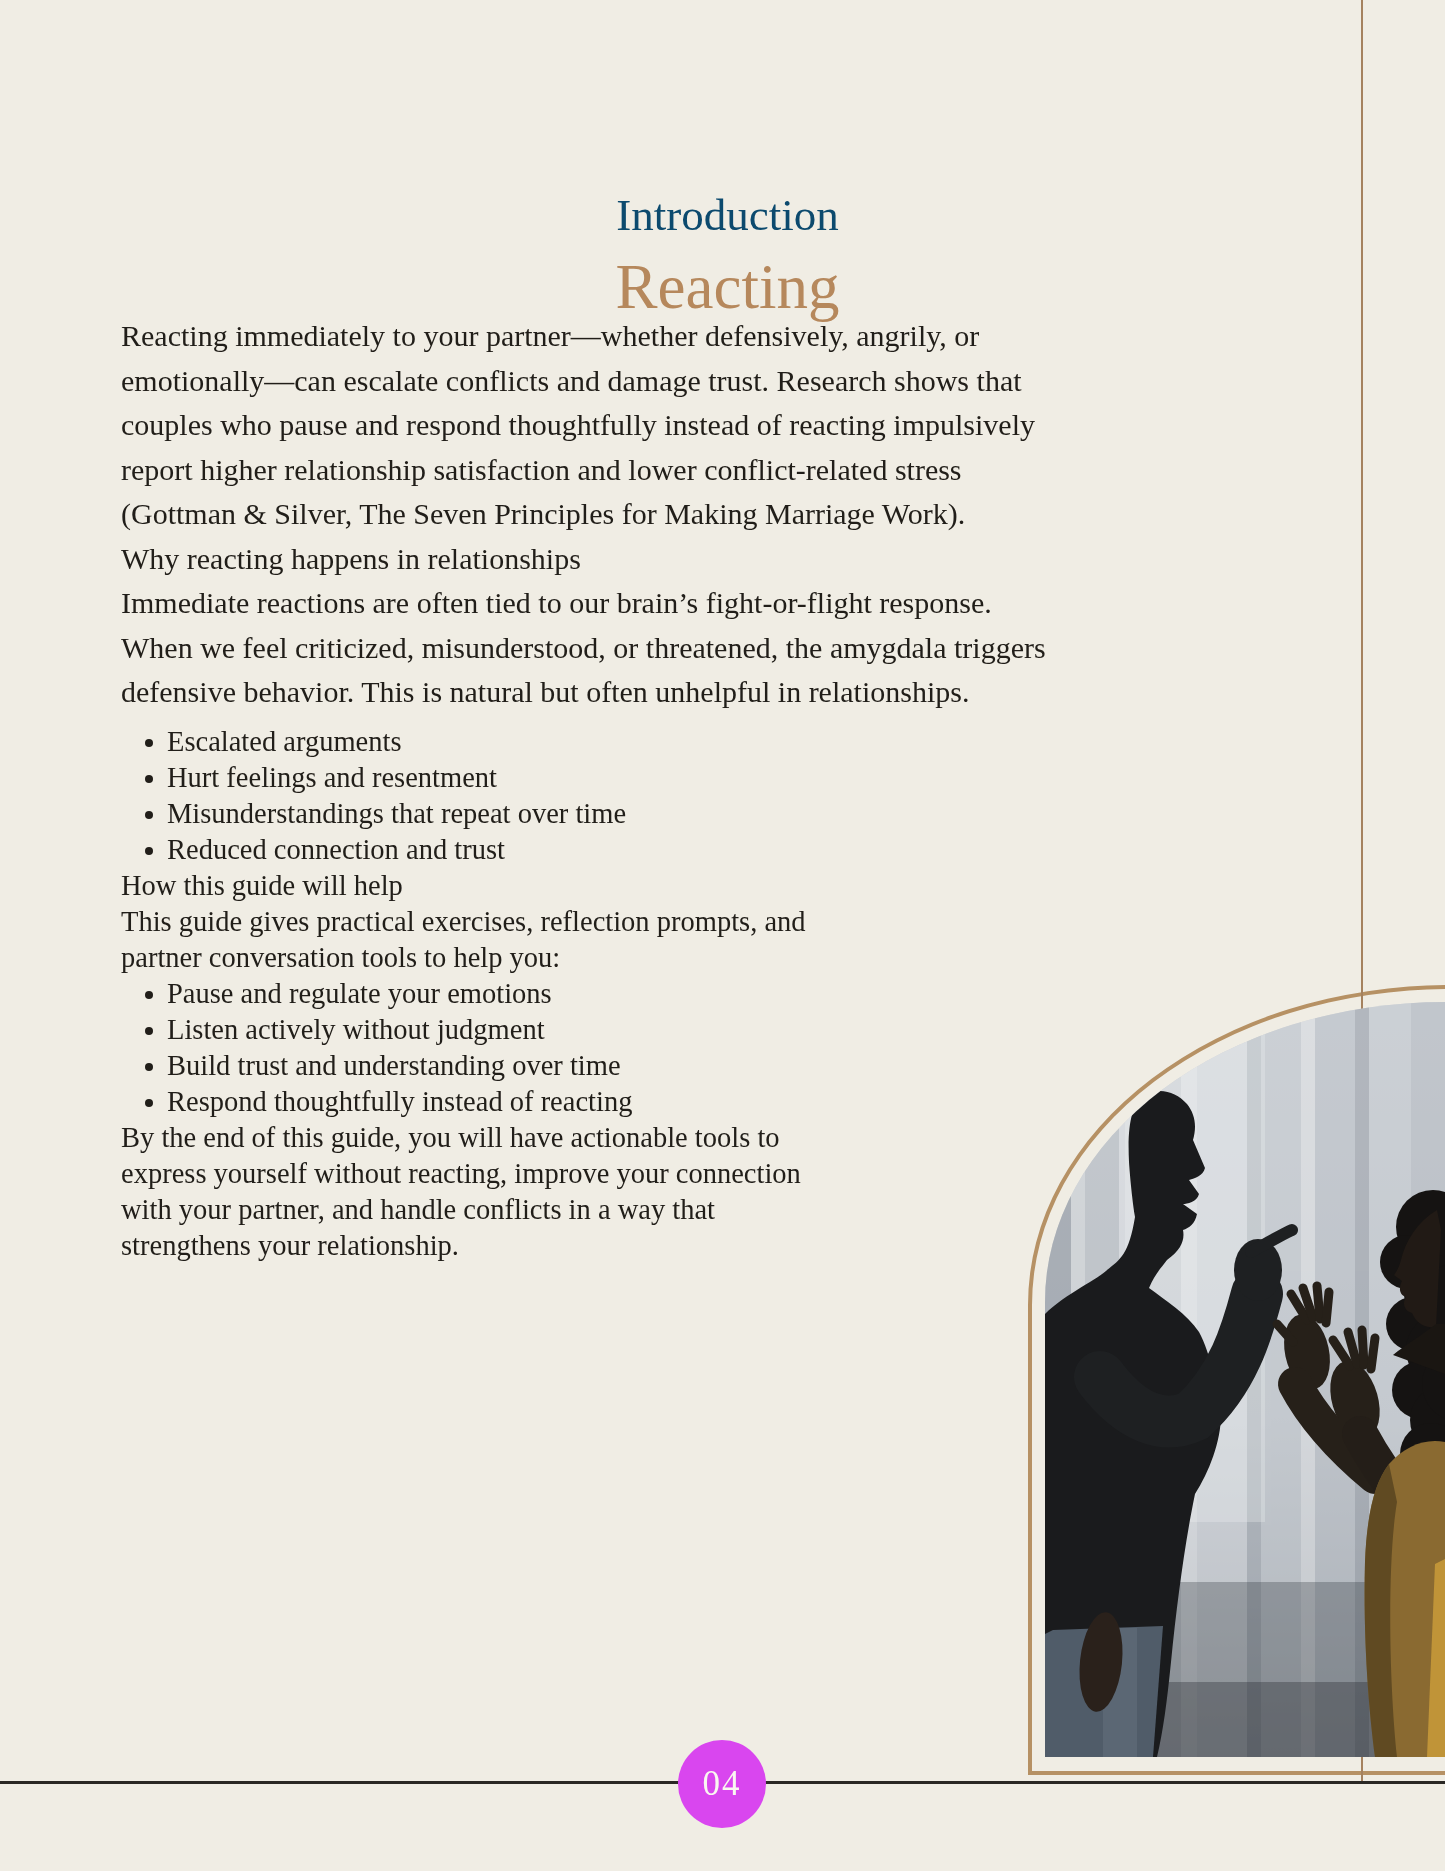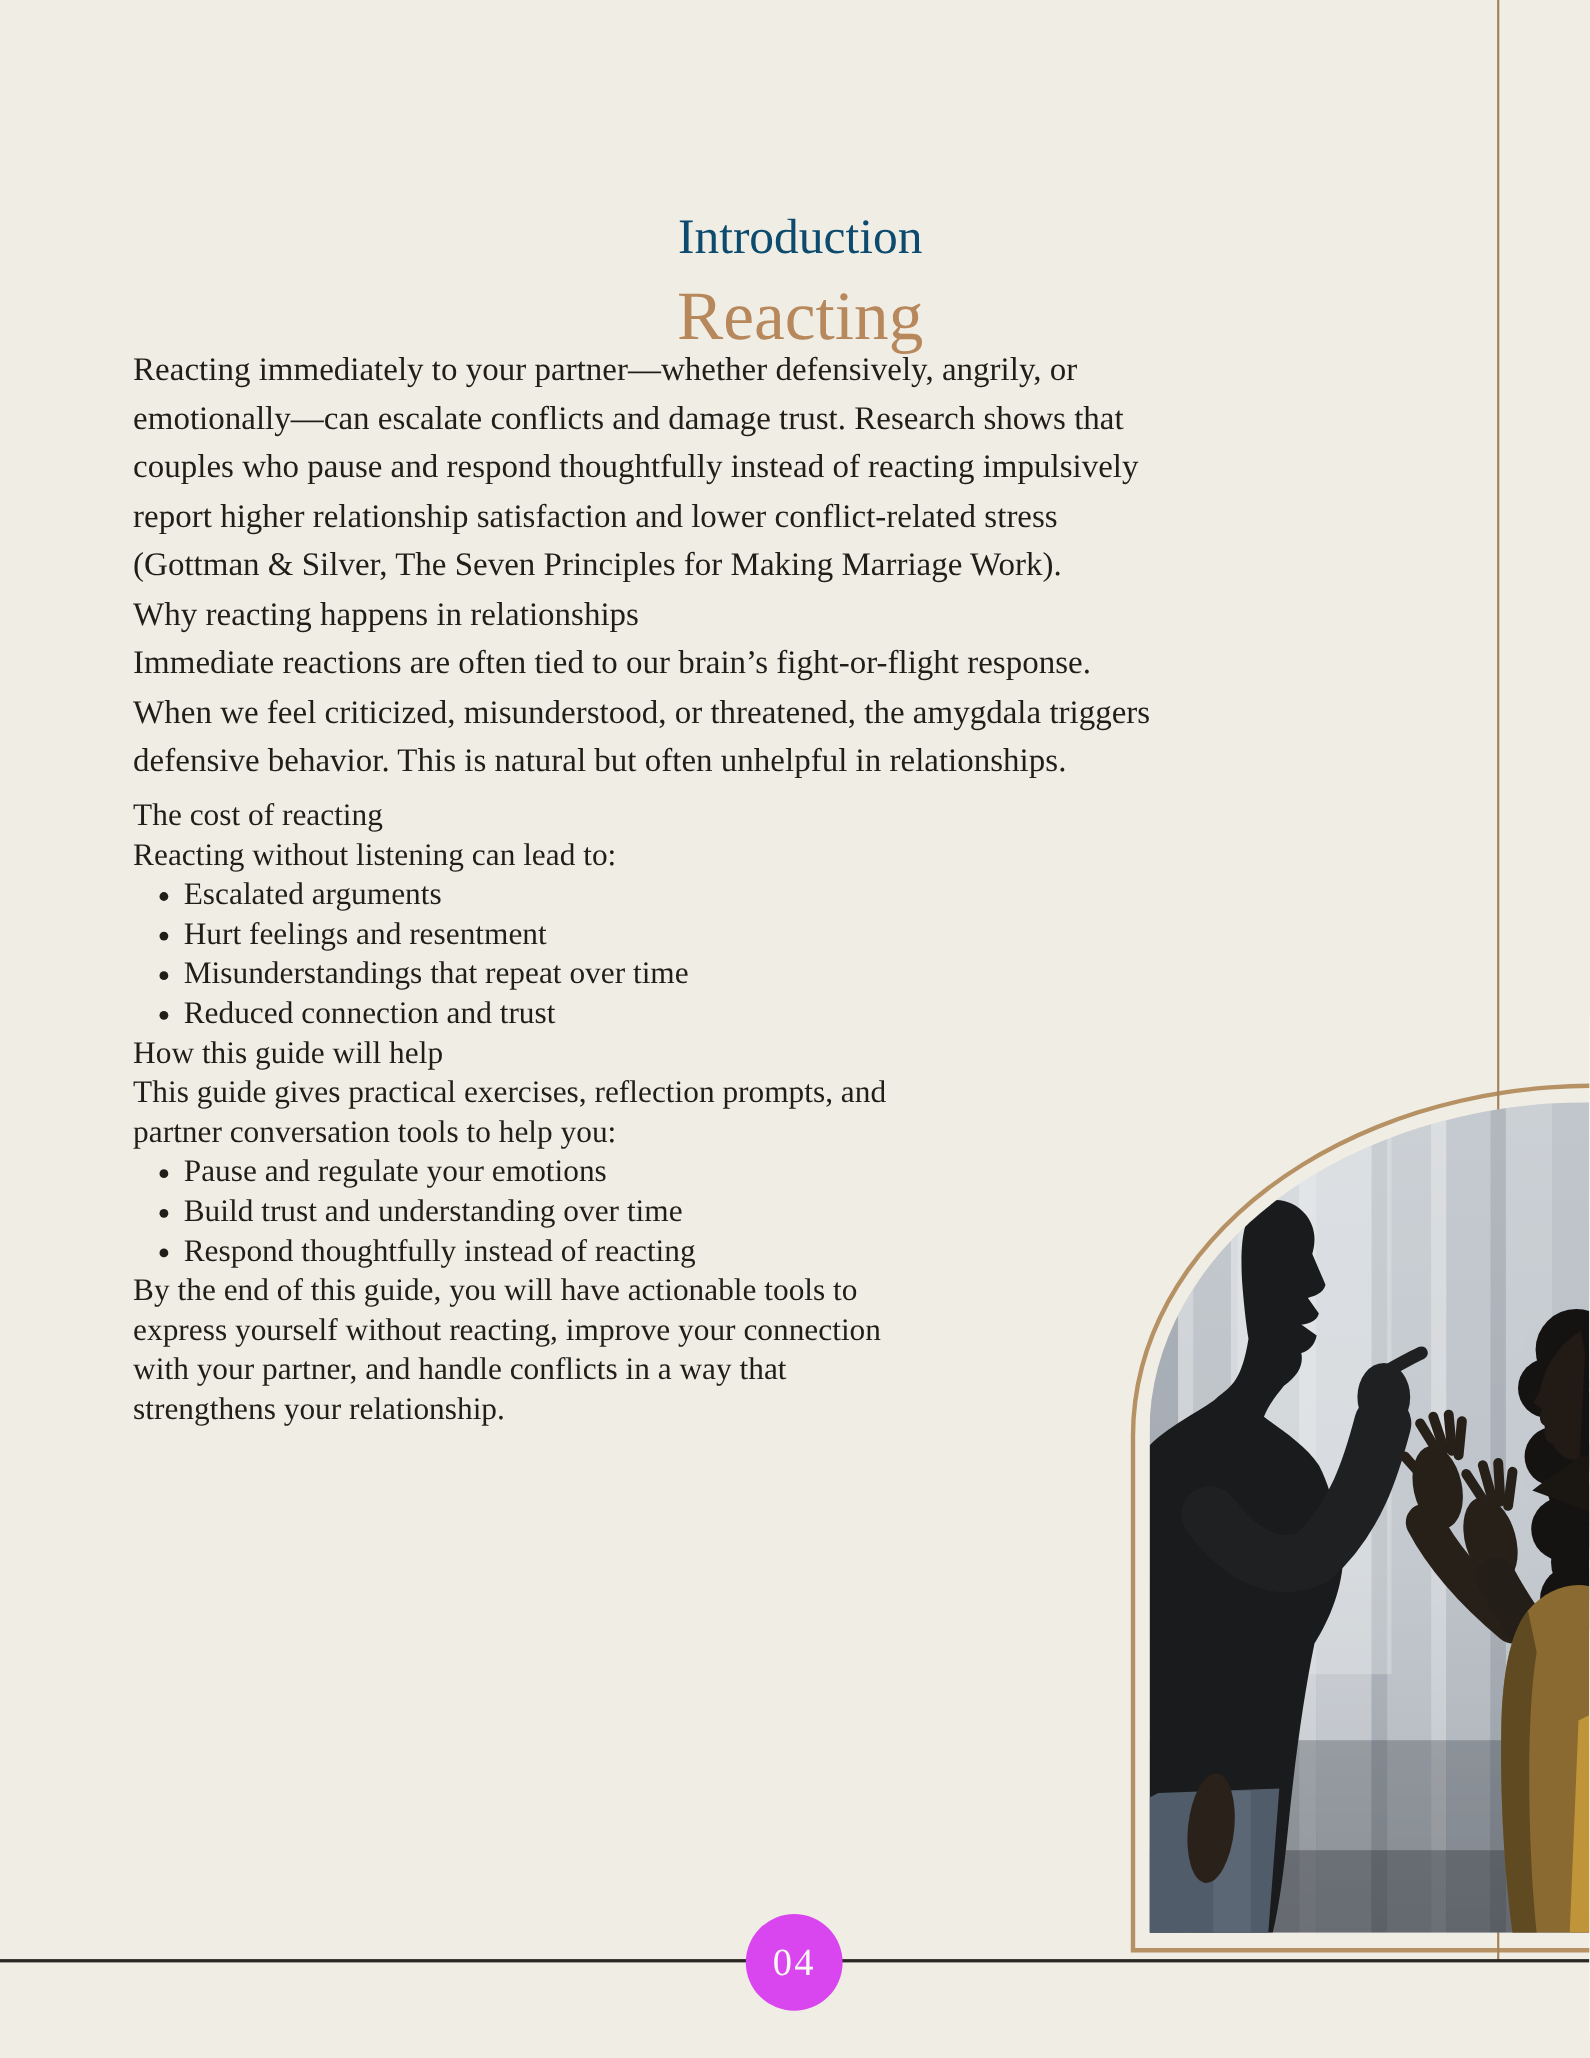--- a/index.html
+++ b/index.html
@@ -94,33 +94,32 @@
 emotionally—can escalate conflicts and damage trust. Research shows that
 couples who pause and respond thoughtfully instead of reacting impulsively
 report higher relationship satisfaction and lower conflict-related stress
 (Gottman &amp; Silver, The Seven Principles for Making Marriage Work).
 Why reacting happens in relationships
  Immediate reactions are often tied to our brain’s fight-or-flight response.
 When we feel criticized, misunderstood, or threatened, the amygdala triggers
 defensive behavior. This is natural but often unhelpful in relationships.</div>
 
   <div class="block2">
-    <div class="txt">The cost of reacting
- Reacting without listening can lead to:</div>
     <ul>
       <li>Escalated arguments</li>
       <li>Hurt feelings and resentment</li>
       <li>Misunderstandings that repeat over time</li>
       <li>Reduced connection and trust</li>
     </ul>
     <div class="txt">How this guide will help
  This guide gives practical exercises, reflection prompts, and
 partner conversation tools to help you:</div>
     <ul>
       <li>Pause and regulate your emotions</li>
+      <li>Listen actively without judgment</li>
       <li>Build trust and understanding over time</li>
       <li>Respond thoughtfully instead of reacting</li>
     </ul>
     <div class="txt">By the end of this guide, you will have actionable tools to
 express yourself without reacting, improve your connection
 with your partner, and handle conflicts in a way that
 strengthens your relationship.</div>
   </div>
 
   <div class="photo-frame"></div>

